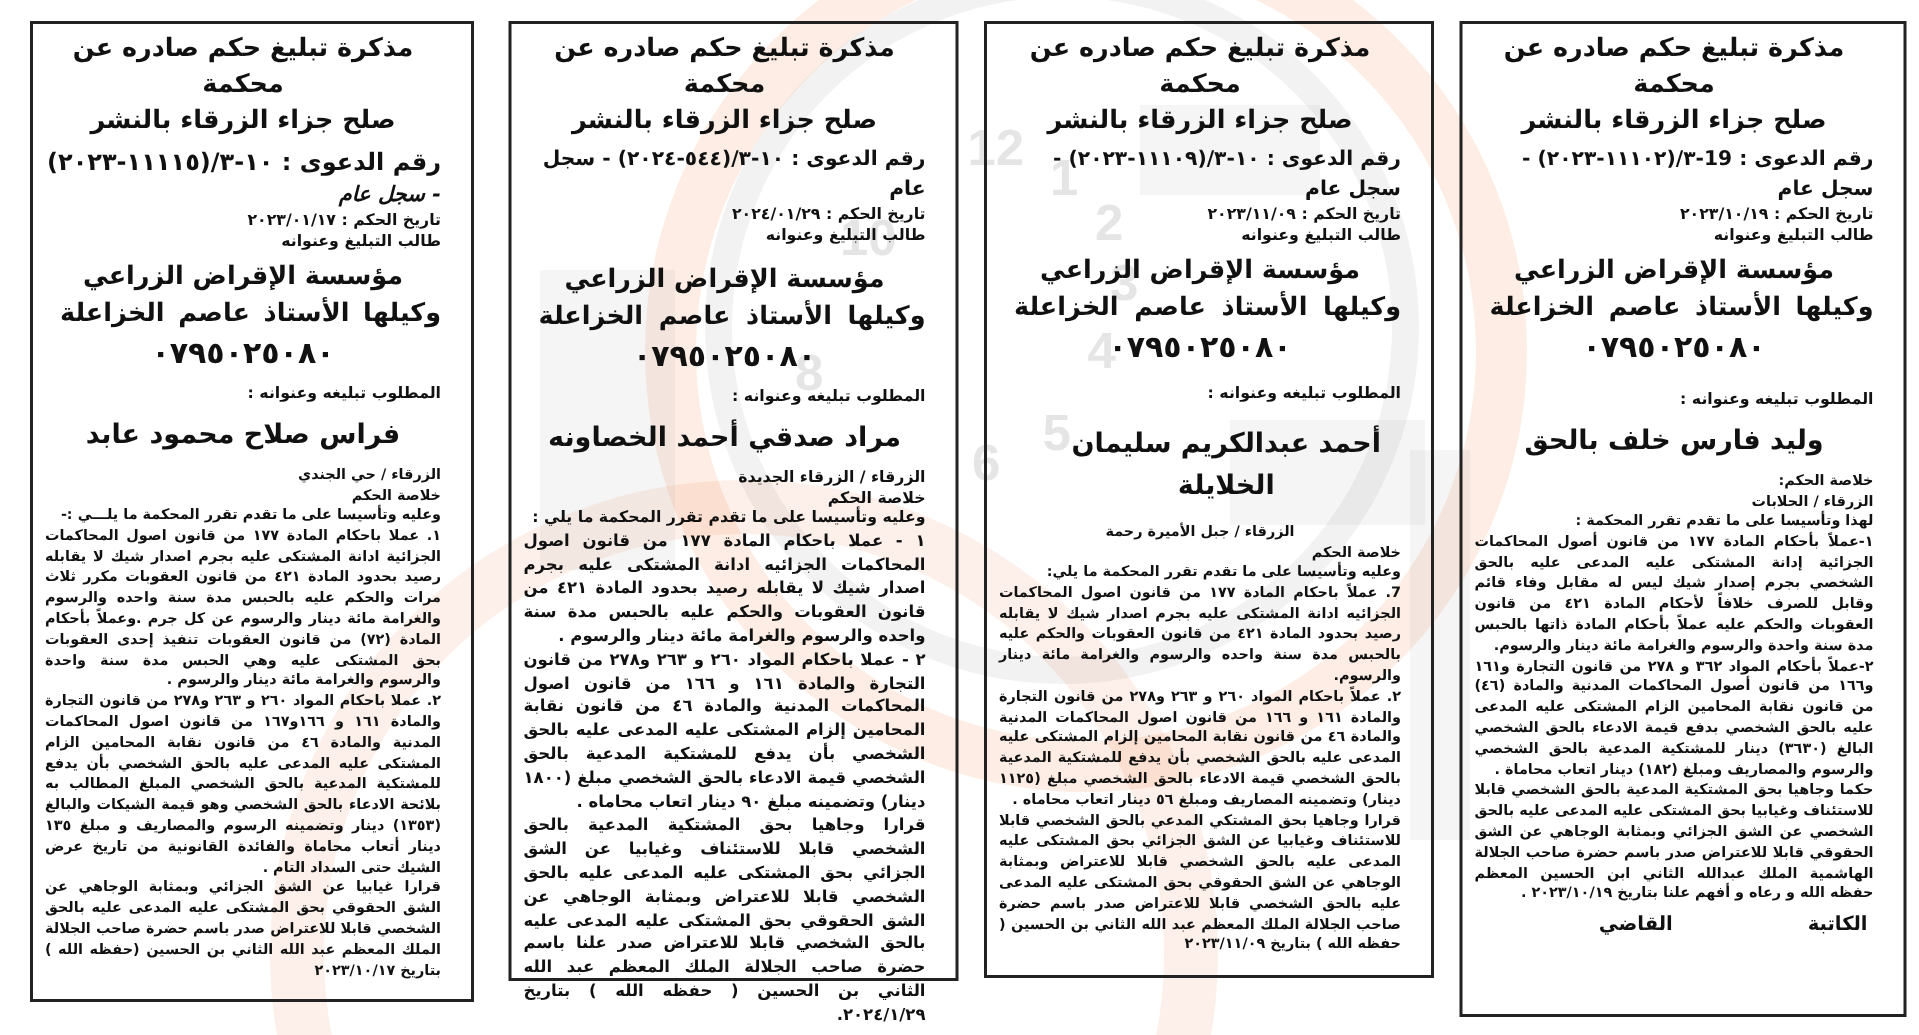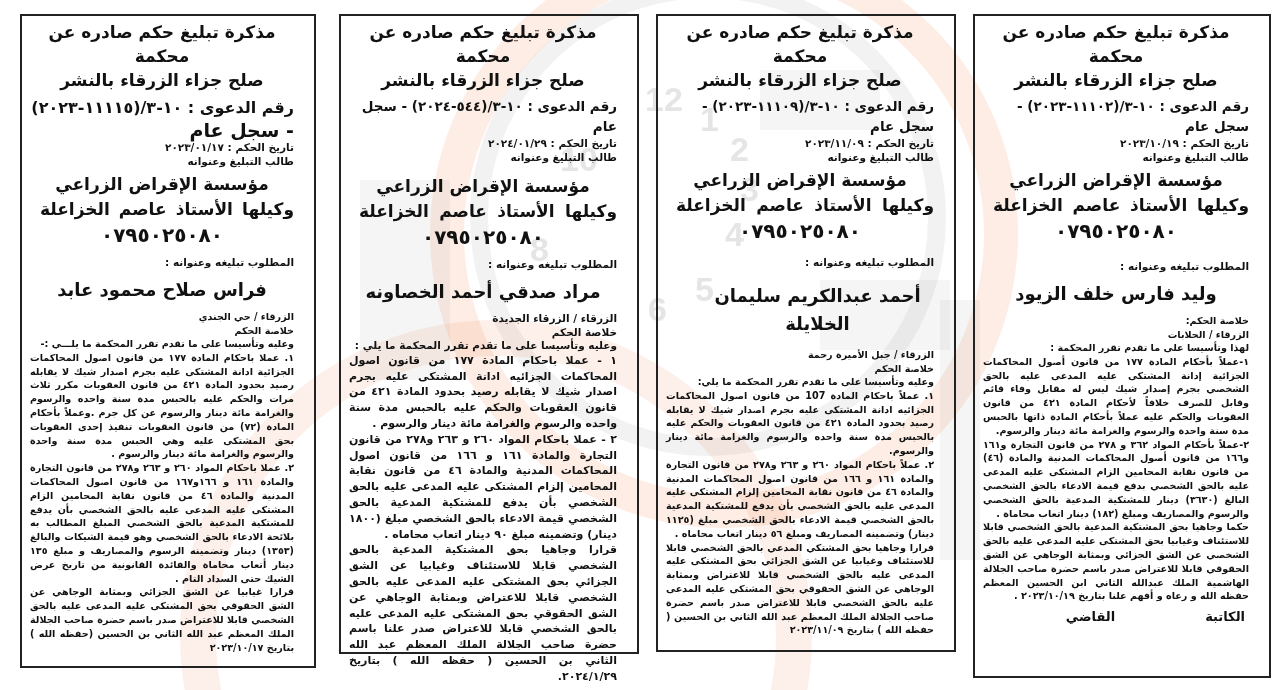--- a/index.html
+++ b/index.html
@@ -177,28 +177,28 @@
     <span class="wm-num" style="left:648px;top:290px;">6</span>
     <span class="wm-num" style="left:530px;top:230px;">8</span>
     <span class="wm-num" style="left:560px;top:140px;">10</span>
   </div>
 
   <div class="columns">
 
     <div class="notice c1">
       <div class="title">مذكرة تبليغ حكم صادره عن محكمة</div>
       <div class="title">صلح جزاء الزرقاء بالنشر</div>
-      <div class="case-line">رقم الدعوى : ١٠-٣/(١١١٠٢-٢٠٢٣) - سجل عام</div>
+      <div class="case-line">رقم الدعوى : 19-٣/(١١١٠٢-٢٠٢٣) - سجل عام</div>
       <div class="meta">تاريخ الحكم : ٢٠٢٣/١٠/١٩</div>
       <div class="meta">طالب التبليغ وعنوانه</div>
       <div class="org">مؤسسة الإقراض الزراعي</div>
       <div class="agent">وكيلها الأستاذ عاصم الخزاعلة</div>
       <div class="phone">٠٧٩٥٠٢٥٠٨٠</div>
       <div class="label" style="margin-top:14px;">المطلوب تبليغه وعنوانه :</div>
-      <div class="defendant">وليد فارس خلف الزيود</div>
+      <div class="defendant">وليد فارس خلف بالحق</div>
       <div class="small">خلاصة الحكم:</div>
       <div class="small">الزرقاء / الحلابات</div>
       <div class="small">لهذا وتأسيسا على ما تقدم تقرر المحكمة :</div>
       <div class="body-text">
         <p>١-عملاً بأحكام المادة ١٧٧ من قانون أصول المحاكمات الجزائية إدانة المشتكى عليه المدعى عليه بالحق الشخصي بجرم إصدار شيك ليس له مقابل وفاء قائم وقابل للصرف خلافاً لأحكام المادة ٤٢١ من قانون العقوبات والحكم عليه عملاً بأحكام المادة ذاتها بالحبس مدة سنة واحدة والرسوم والغرامة مائة دينار والرسوم.</p>
         <p>٢-عملاً بأحكام المواد ٣٦٢ و ٢٧٨ من قانون التجارة و١٦١ و١٦٦ من قانون أصول المحاكمات المدنية والمادة (٤٦) من قانون نقابة المحامين الزام المشتكى عليه المدعى عليه بالحق الشخصي بدفع قيمة الادعاء بالحق الشخصي البالغ (٣٦٣٠) دينار للمشتكية المدعية بالحق الشخصي والرسوم والمصاريف ومبلغ (١٨٢) دينار اتعاب محاماة .</p>
         <p>حكما وجاهيا بحق المشتكية المدعية بالحق الشخصي قابلا للاستئناف وغيابيا بحق المشتكى عليه المدعى عليه بالحق الشخصي عن الشق الجزائي وبمثابة الوجاهي عن الشق الحقوقي قابلا للاعتراض صدر باسم حضرة صاحب الجلالة الهاشمية الملك عبدالله الثاني ابن الحسين المعظم حفظه الله و رعاه و أفهم علنا بتاريخ ٢٠٢٣/١٠/١٩ .</p>
       </div>
       <div class="signatures">
         <span>الكاتبة</span>
@@ -210,25 +210,25 @@
       <div class="title">مذكرة تبليغ حكم صادره عن محكمة</div>
       <div class="title">صلح جزاء الزرقاء بالنشر</div>
       <div class="case-line">رقم الدعوى : ١٠-٣/(١١١٠٩-٢٠٢٣) - سجل عام</div>
       <div class="meta">تاريخ الحكم : ٢٠٢٣/١١/٠٩</div>
       <div class="meta">طالب التبليغ وعنوانه</div>
       <div class="org">مؤسسة الإقراض الزراعي</div>
       <div class="agent">وكيلها الأستاذ عاصم الخزاعلة</div>
       <div class="phone">٠٧٩٥٠٢٥٠٨٠</div>
       <div class="label" style="margin-top:10px;">المطلوب تبليغه وعنوانه :</div>
       <div class="defendant" style="margin-top:12px;margin-left:35px;">أحمد عبدالكريم سليمان الخلايلة</div>
-      <div class="small" style="margin-top:10px;">الزرقاء / جبل الأميرة رحمة</div>
+      <div class="small" style="margin-top:10px;text-align:center;">الزرقاء / جبل الأميرة رحمة</div>
       <div class="small">خلاصة الحكم</div>
       <div class="small">وعليه وتأسيسا على ما تقدم تقرر المحكمة ما يلي:</div>
       <div class="body-text">
-        <p>١. عملاً باحكام المادة 107 من قانون اصول المحاكمات الجزائيه ادانة المشتكى عليه بجرم اصدار شيك لا يقابله رصيد بحدود المادة ٤٢١ من قانون العقوبات والحكم عليه بالحبس مدة سنة واحده والرسوم والغرامة مائة دينار والرسوم.</p>
+        <p>7. عملاً باحكام المادة ١٧٧ من قانون اصول المحاكمات الجزائيه ادانة المشتكى عليه بجرم اصدار شيك لا يقابله رصيد بحدود المادة ٤٢١ من قانون العقوبات والحكم عليه بالحبس مدة سنة واحده والرسوم والغرامة مائة دينار والرسوم.</p>
         <p>٢. عملاً باحكام المواد ٢٦٠ و ٢٦٣ و٢٧٨ من قانون التجارة والمادة ١٦١ و ١٦٦ من قانون اصول المحاكمات المدنية والمادة ٤٦ من قانون نقابة المحامين إلزام المشتكى عليه المدعى عليه بالحق الشخصي بأن يدفع للمشتكية المدعية بالحق الشخصي قيمة الادعاء بالحق الشخصي مبلغ (١١٢٥ دينار) وتضمينه المصاريف ومبلغ ٥٦ دينار اتعاب محاماه .</p>
         <p>قرارا وجاهيا بحق المشتكي المدعي بالحق الشخصي قابلا للاستئناف وغيابيا عن الشق الجزائي بحق المشتكى عليه المدعى عليه بالحق الشخصي قابلا للاعتراض وبمثابة الوجاهي عن الشق الحقوقي بحق المشتكى عليه المدعى عليه بالحق الشخصي قابلا للاعتراض صدر باسم حضرة صاحب الجلالة الملك المعظم عبد الله الثاني بن الحسين ( حفظه الله ) بتاريخ ٢٠٢٣/١١/٠٩</p>
       </div>
     </div>
 
     <div class="notice c3">
       <div class="title">مذكرة تبليغ حكم صادره عن محكمة</div>
       <div class="title">صلح جزاء الزرقاء بالنشر</div>
       <div class="case-line">رقم الدعوى : ١٠-٣/(٥٤٤-٢٠٢٤) - سجل عام</div>
       <div class="meta">تاريخ الحكم : ٢٠٢٤/٠١/٢٩</div>
@@ -245,21 +245,21 @@
         <p>١ - عملا باحكام المادة ١٧٧ من قانون اصول المحاكمات الجزائيه ادانة المشتكى عليه بجرم اصدار شيك لا يقابله رصيد بحدود المادة ٤٢١ من قانون العقوبات والحكم عليه بالحبس مدة سنة واحده والرسوم والغرامة مائة دينار والرسوم .</p>
         <p>٢ - عملا باحكام المواد ٢٦٠ و ٢٦٣ و٢٧٨ من قانون التجارة والمادة ١٦١ و ١٦٦ من قانون اصول المحاكمات المدنية والمادة ٤٦ من قانون نقابة المحامين إلزام المشتكى عليه المدعى عليه بالحق الشخصي بأن يدفع للمشتكية المدعية بالحق الشخصي قيمة الادعاء بالحق الشخصي مبلغ (١٨٠٠ دينار) وتضمينه مبلغ ٩٠ دينار اتعاب محاماه .</p>
         <p>قرارا وجاهيا بحق المشتكية المدعية بالحق الشخصي قابلا للاستئناف وغيابيا عن الشق الجزائي بحق المشتكى عليه المدعى عليه بالحق الشخصي قابلا للاعتراض وبمثابة الوجاهي عن الشق الحقوقي بحق المشتكى عليه المدعى عليه بالحق الشخصي قابلا للاعتراض صدر علنا باسم حضرة صاحب الجلالة الملك المعظم عبد الله الثاني بن الحسين ( حفظه الله ) بتاريخ ٢٠٢٤/١/٢٩.</p>
       </div>
     </div>
 
     <div class="notice c4">
       <div class="title">مذكرة تبليغ حكم صادره عن محكمة</div>
       <div class="title">صلح جزاء الزرقاء بالنشر</div>
       <div class="case-line">رقم الدعوى : ١٠-٣/(١١١١٥-٢٠٢٣)</div>
-      <div class="case-line" style="margin-top:0;font-size:19px;line-height:20px;">- سجل عام</div>
+      <div class="case-line" style="margin-top:0;font-size:14px;line-height:20px;font-style:italic;">- سجل عام</div>
       <div class="meta">تاريخ الحكم : ٢٠٢٣/٠١/١٧</div>
       <div class="meta">طالب التبليغ وعنوانه</div>
       <div class="org">مؤسسة الإقراض الزراعي</div>
       <div class="agent">وكيلها الأستاذ عاصم الخزاعلة</div>
       <div class="phone">٠٧٩٥٠٢٥٠٨٠</div>
       <div class="label">المطلوب تبليغه وعنوانه :</div>
       <div class="defendant">فراس صلاح محمود عابد</div>
       <div class="small">الزرقاء / حي الجندي</div>
       <div class="small">خلاصة الحكم</div>
       <div class="small">وعليه وتأسيسا على ما تقدم تقرر المحكمة ما يلـــي :-</div>

